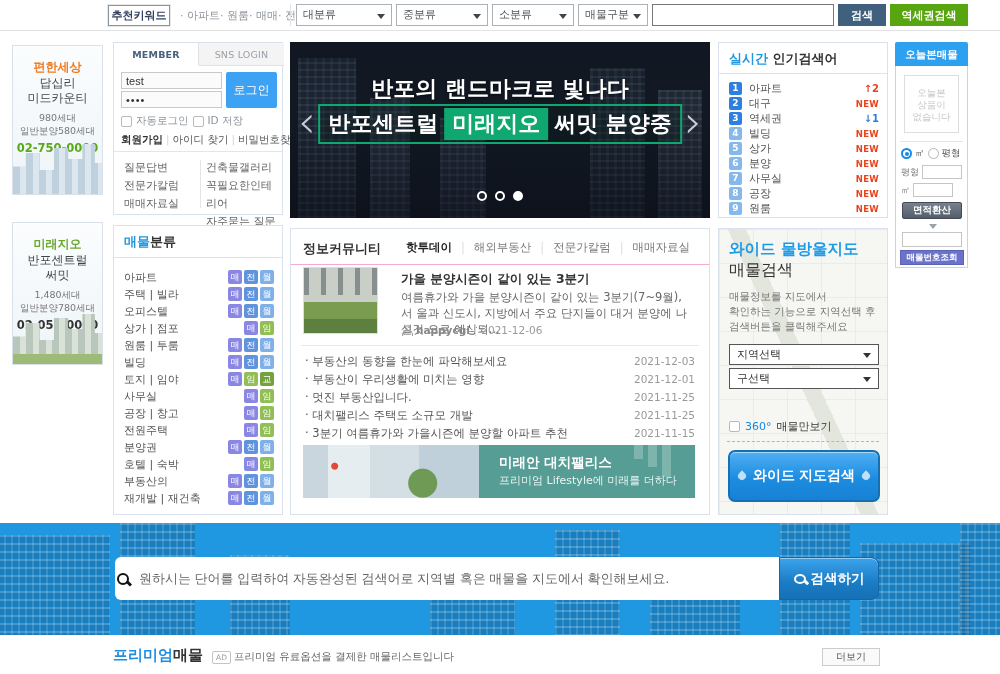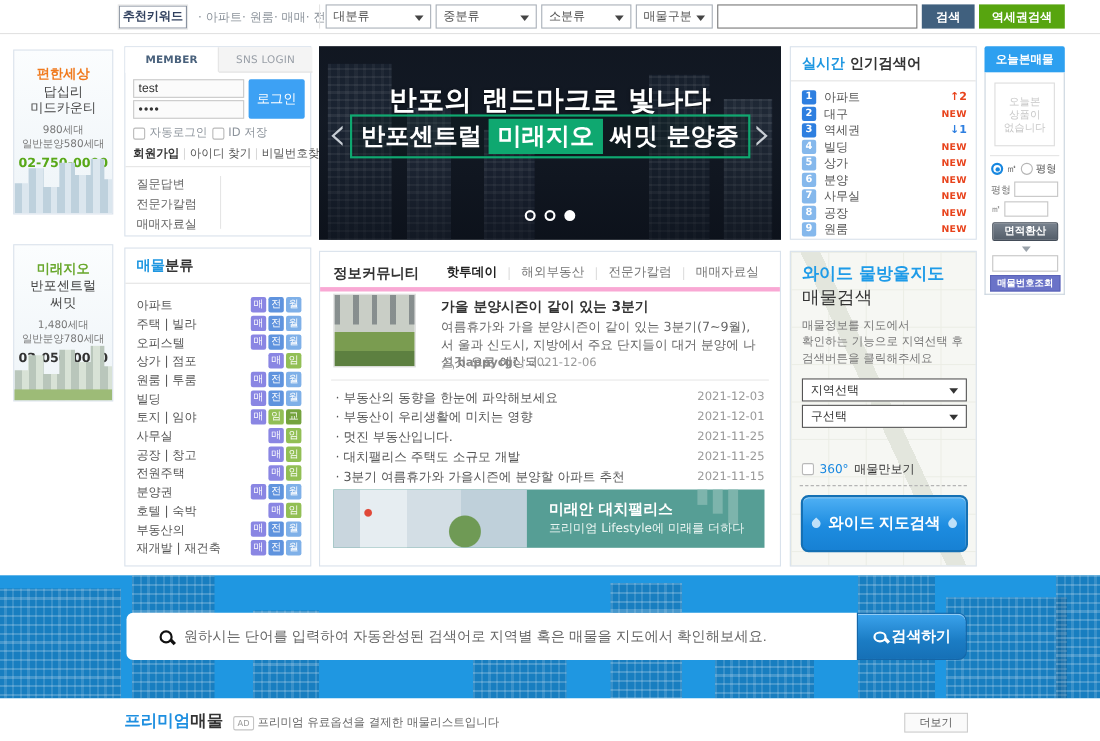--- a/index.html
+++ b/index.html
@@ -49,21 +49,21 @@
 .qitem{cursor:pointer}
 
 #hero{position:absolute;left:290px;top:42px;width:420px;height:176px;background:#141b26;overflow:hidden;cursor:pointer}
 .hb{position:absolute;bottom:0;background-image:repeating-linear-gradient(0deg,rgba(255,255,255,.08) 0 2px,transparent 2px 7px),repeating-linear-gradient(90deg,rgba(255,255,255,.05) 0 3px,transparent 3px 8px)}
 #hb1{left:8px;width:58px;height:160px;background-color:#1d2736}
 #hb2{left:80px;width:40px;height:120px;background-color:#232d3d}
 #hb3{left:300px;width:55px;height:150px;background-color:#1b2533}
 #hb4{left:368px;width:44px;height:128px;background-color:#222c3a}
 #hb5{left:150px;width:46px;height:100px;background-color:#20293a}
 #hero-shade{position:absolute;inset:0;background:linear-gradient(180deg,rgba(8,12,20,.25) 0%,rgba(8,12,20,.1) 40%,rgba(8,12,20,.6) 100%)}
-#hero-title{position:absolute;left:0;right:0;top:32px;text-align:center;color:#fff;font-size:25px;font-weight:bold;text-shadow:0 1px 3px rgba(0,0,0,.6)}
+#hero-title{position:absolute;left:0;right:0;top:32px;text-align:center;color:#fff;font-size:22px;font-weight:bold;text-shadow:0 1px 3px rgba(0,0,0,.6)}
 #hero-line2{position:absolute;left:50%;transform:translateX(-50%);top:62px;border:2px solid #0fa870;background:rgba(8,30,24,.25);padding:2px 8px;white-space:nowrap;font-size:22px;color:#fff;font-weight:bold}
 #hero-line2 .hl{background:#0fa870;padding:1px 8px;margin:0 6px;display:inline-block}
 #hero-desc{position:absolute;left:0;right:0;top:112px;text-align:center;color:#cfd6dd;font-size:10.5px;line-height:15px;text-shadow:0 1px 2px rgba(0,0,0,.7)}
 .harrow{position:absolute;top:58px;color:#e8edf2;font-size:44px;font-weight:100;line-height:44px;cursor:pointer;opacity:.85}
 #harrow-l{left:8px}#harrow-r{right:8px}
 #hero-dots{position:absolute;left:0;right:0;bottom:14px;text-align:center}
 .dot{display:inline-block;width:10px;height:10px;border:2px solid #fff;border-radius:50%;margin:0 4px;cursor:pointer}
 .dot.active{background:#fff}
 
 #popular{position:absolute;left:718px;top:42px;width:170px;height:176px;background:#fff;border:1px solid #d9e2ec}
@@ -97,21 +97,21 @@
 
 #cats{position:absolute;left:113px;top:225px;width:170px;height:290px;background:#fff;border:1px solid #d9e2ec}
 #cats-head{position:absolute;left:0;top:0;right:0;height:32px;border-bottom:1px solid #e3e3e3;font-size:13px;font-weight:bold;line-height:32px;padding-left:10px;color:#333}
 #cats-head .acc{color:#1f97e1}
 .cat-row{position:absolute;left:10px;right:8px;height:16px;display:flex;align-items:center;cursor:pointer}
 .cat-label{font-size:11px;color:#555}
 .cat-badges{margin-left:auto;display:flex;gap:2px}
 .cat-badge{width:14px;height:14px;color:#fff;font-size:9px;text-align:center;line-height:14px;border-radius:2px}
 
 #comm{position:absolute;left:290px;top:228px;width:420px;height:287px;background:#fff;border:1px solid #d9e2ec}
-#comm-head{position:absolute;left:0;top:0;right:0;height:36px;border-bottom:4px solid #f9a8d4}
+#comm-head{position:absolute;left:0;top:0;right:0;height:36px;border-bottom:1px solid #f9a8d4}
 #comm-title{position:absolute;left:12px;top:11px;font-size:13px;font-weight:bold;color:#333}
 #comm-tabs{position:absolute;right:10px;top:11px;font-size:11.5px;color:#777;display:flex;align-items:center}
 #comm-tabs .tab{cursor:pointer;padding:0 9px}
 #comm-tabs .tab.on{color:#222;font-weight:bold}
 #comm-tabs .tbar{color:#ddd}
 #feat-img{position:absolute;left:12px;top:38px;width:75px;height:67px;border:1px solid #ddd;background-image:repeating-linear-gradient(90deg,rgba(55,65,75,.45) 0 5px,transparent 5px 17px),linear-gradient(180deg,#c9cec6 0 52%,#7a9c50 52% 78%,#5d8040 78% 100%);background-size:100% 42%,100% 100%;background-repeat:no-repeat;cursor:pointer}
 #feat-title{position:absolute;left:110px;top:42px;font-size:12.5px;font-weight:bold;color:#333;cursor:pointer}
 #feat-body{position:absolute;left:110px;top:60px;width:296px;font-size:11.5px;color:#666;line-height:16px}
 #feat-meta{position:absolute;left:110px;top:95px;font-size:10.5px;color:#999;display:flex;align-items:center;gap:4px}
 #feat-meta .author{color:#888;font-weight:bold}
@@ -143,21 +143,21 @@
 #wchk .deg{color:#1787e0;font-weight:normal}
 #wdash{position:absolute;left:8px;right:8px;top:212px;border-top:1px dashed #b5b5b5}
 #wide-btn{position:absolute;left:9px;top:221px;width:152px;height:52px;border:2px solid #1470b4;border-radius:7px;background:linear-gradient(180deg,#4fb0f4 0%,#1d8ce0 55%,#1781d4 100%);box-shadow:inset 0 1px 0 rgba(255,255,255,.5);color:#fff;font-size:14px;font-weight:bold;cursor:pointer;display:flex;align-items:center;justify-content:center;gap:7px}
 .drop{display:inline-block;width:8px;height:8px;background:#cfe9fb;border-radius:0 50% 50% 50%;transform:rotate(45deg);opacity:.9}
 
 #band{position:absolute;left:0;top:523px;width:1000px;height:112px;background:#1f97e1;overflow:hidden}
 .bld{position:absolute;bottom:0;background-color:rgba(10,70,115,.30);background-image:repeating-linear-gradient(rgba(255,255,255,.20) 0 2px,transparent 2px 8px),repeating-linear-gradient(90deg,rgba(255,255,255,.14) 0 2px,transparent 2px 7px)}
 #bd1{left:-10px;width:120px;height:100px}#bd2{left:120px;width:75px;height:112px}#bd3{left:230px;width:60px;height:80px}
 #bd4{left:430px;width:85px;height:72px}#bd5{left:555px;width:65px;height:105px}#bd6{left:650px;width:90px;height:70px}
 #bd7{right:150px;width:70px;height:112px}#bd8{right:30px;width:110px;height:92px}#bd9{right:-20px;width:60px;height:112px}
-#band-search{position:absolute;left:115px;top:557px;width:664px;height:43px;background:#fff;border-radius:6px 0 0 6px;display:flex;align-items:center;padding:0 30px;gap:10px}
+#band-search{position:absolute;left:115px;top:557px;width:664px;height:43px;background:#fff;border-radius:6px 0 0 6px;display:flex;align-items:center;padding:0 2px;gap:10px}
 #band-input{flex:1;border:0;outline:none;font-size:13px;color:#444;background:transparent}
 #band-input::placeholder{color:#666}
 .mag{display:inline-block;width:12px;height:12px;border:2px solid #111;border-radius:50%;position:relative;flex:0 0 12px}
 .mag::after{content:"";position:absolute;width:6px;height:2.5px;background:#111;transform:rotate(45deg);right:-5px;bottom:-2px}
 #band-btn{position:absolute;left:779px;top:557px;width:100px;height:43px;border:1px solid #1566a8;border-radius:0 8px 8px 0;background:linear-gradient(180deg,#3ba3ec 0%,#1b7cc4 60%,#1670b6 100%);box-shadow:inset 0 1px 0 rgba(255,255,255,.45);color:#fff;font-size:13.5px;font-weight:bold;cursor:pointer;display:flex;align-items:center;justify-content:center;gap:5px}
 #band-btn .mag{border-color:#fff;width:10px;height:10px}
 #band-btn .mag::after{background:#fff;width:5px}
 
 #footer{position:absolute;left:0;top:635px;width:1000px;height:39px;background:#fff}
 #foot-title{position:absolute;left:113px;top:11px;font-size:15px;font-weight:bold;color:#333}
@@ -217,20 +217,25 @@
   <div class="llinks">
     <b>회원가입</b><span class="bar">|</span><span>아이디 찾기</span><span class="bar">|</span><span>비밀번호찾기</span>
   </div>
   <div id="quick">
     <div class="qcol" id="qcol1">
       <div class="qitem">질문답변</div>
       <div class="qitem">전문가칼럼</div>
       <div class="qitem">매매자료실</div>
     </div>
     <div id="qdiv"></div>
+    <div class="qcol" id="qcol2">
+      <div class="qitem">건축물갤러리</div>
+      <div class="qitem">꼭필요한인테리어</div>
+      <div class="qitem">자주묻는 질문</div>
+    </div>
   </div>
 </div>
 
 <div id="hero">
   <div class="hb" id="hb1"></div>
   <div class="hb" id="hb2"></div>
   <div class="hb" id="hb5"></div>
   <div class="hb" id="hb3"></div>
   <div class="hb" id="hb4"></div>
   <div id="hero-shade"></div>

